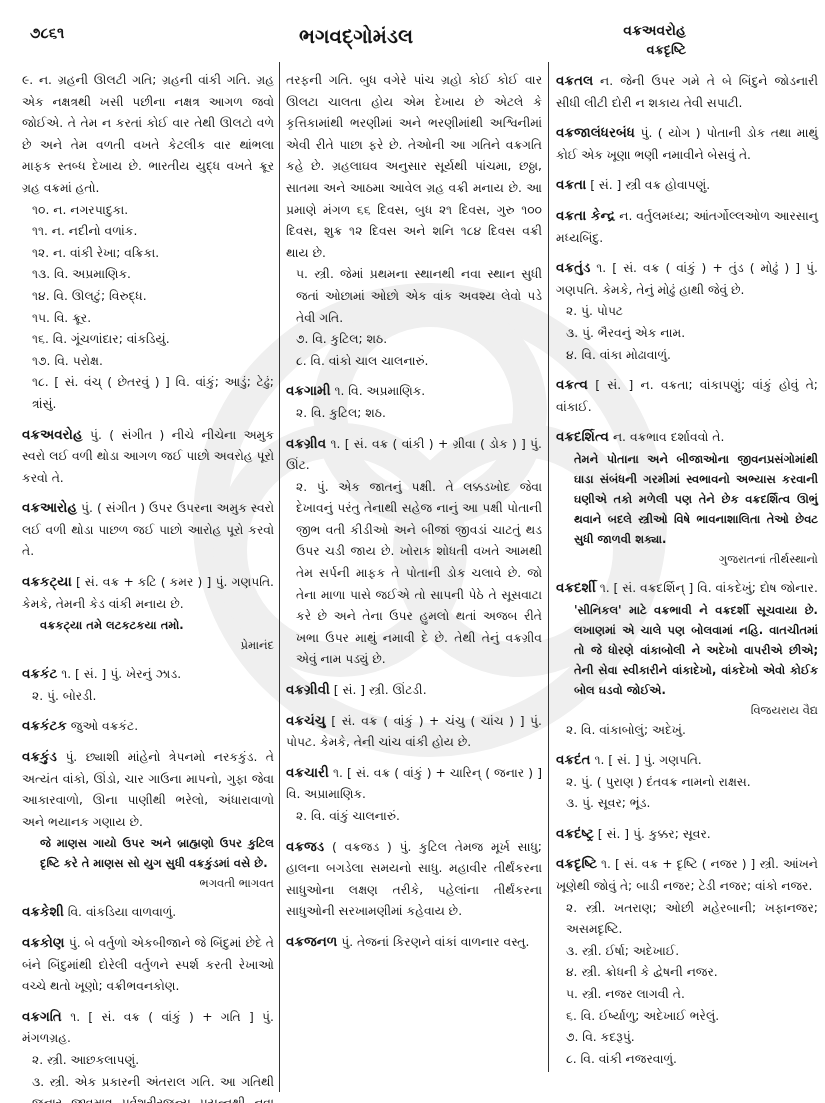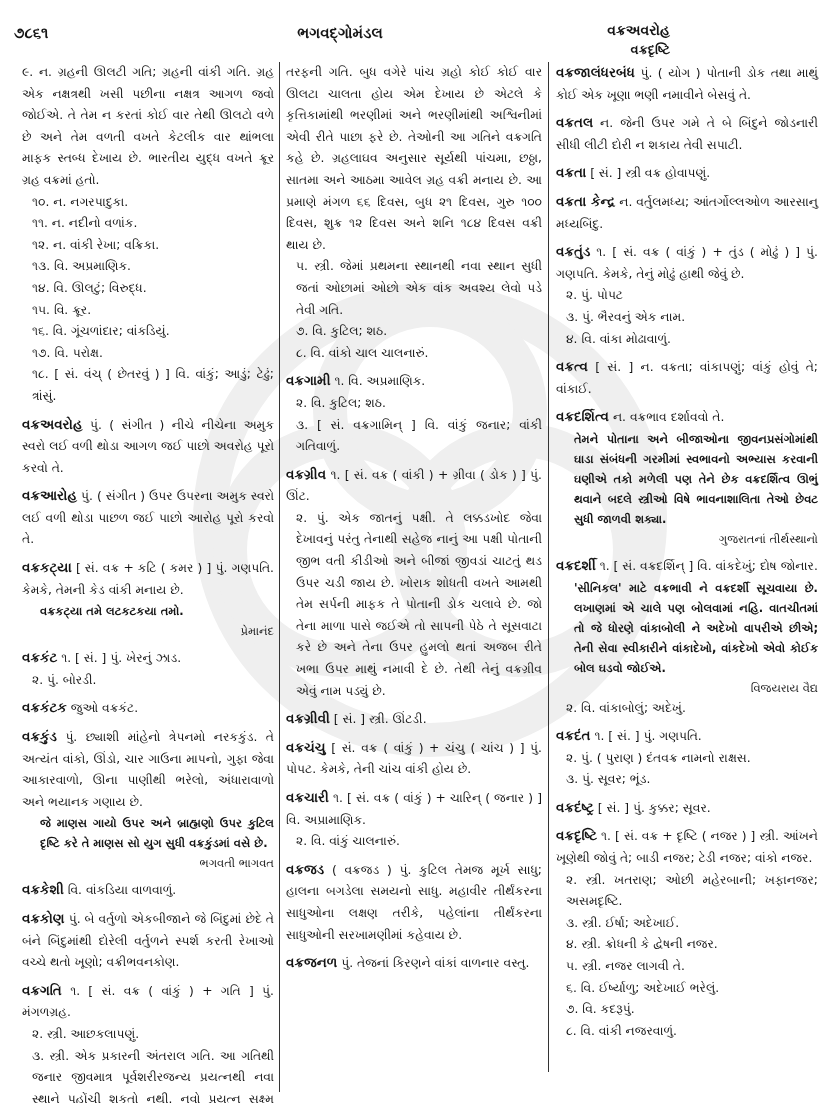--- a/index.html
+++ b/index.html
@@ -1,31 +1,31 @@
 <!DOCTYPE html>
 <html><head>
 <meta charset="utf-8">
 <style>
   html,body{margin:0;padding:0;}
   body{width:825px;height:1103px;background:#ffffff;color:#151515;font-family:"DejaVu Sans",sans-serif;position:relative;overflow:hidden;}
   .watermark{position:absolute;left:170px;top:220px;width:520px;height:620px;pointer-events:none;z-index:0;}
-  .header{position:absolute;top:0;left:0;width:680px;height:60px;z-index:1;}
+  .header{position:absolute;top:0;left:16px;width:680px;height:60px;z-index:1;}
   .pagenum{position:absolute;left:14px;top:24px;font-size:15px;font-weight:bold;}
-  .title{position:absolute;left:0;right:0;top:24px;text-align:center;font-size:15px;font-weight:bold;}
+  .title{position:absolute;left:0;right:0;top:24px;text-align:center;font-size:20px;font-weight:bold;}
   .guide1{position:absolute;right:10px;top:22px;font-size:14px;font-weight:bold;}
   .guide2{position:absolute;right:10px;top:42px;font-size:13px;font-weight:bold;}
   .cols{position:absolute;top:62px;left:0;width:825px;height:1035px;z-index:1;}
   .col{position:absolute;top:0;bottom:0;font-size:12.3px;line-height:21.6px;}
   .col1{left:22px;width:252px;}
   .col2{left:286px;width:256px;}
   .col3{left:556px;width:262px;}
   .divider{position:absolute;top:62px;width:1px;background:#333;z-index:1;}
   .d1{left:279px;height:1030px;}
   .d2{left:548px;height:1010px;}
-  .entry{margin:0 0 6px 0;text-align:justify;}
+  .entry{margin:8px 0 6px 0;text-align:justify;}
   .hw{font-weight:bold;font-size:13.5px;}
   .sense{display:block;padding-left:10px;text-indent:0;}
   .sense.first{padding-left:0;}
   .quote{display:block;padding-left:18px;font-size:11.5px;line-height:20px;font-weight:bold;}
   .qsrc{display:block;text-align:right;font-size:11.5px;line-height:20px;}
 </style>
 </head>
 <body>
 
 <svg class="watermark" viewBox="0 0 520 620">
@@ -71,31 +71,31 @@
       <div class="entry"><span class="hw">વક્રકોણ</span> <span>પું. બે વર્તુળો એકબીજાને જે બિંદુમાં છેદે તે બંને બિંદુમાંથી દોરેલી વર્તુળને સ્પર્શ કરતી રેખાઓ વચ્ચે થતો ખૂણો; વક્રીભવનકોણ.</span></div>
       <div class="entry"><span class="hw">વક્રગતિ</span> <span>૧. [ સં. વક્ર ( વાંકું ) + ગતિ ] પું. મંગળગ્રહ.</span><span class="sense">૨. સ્ત્રી. આછકલાપણું.</span><span class="sense">૩. સ્ત્રી. એક પ્રકારની અંતરાલ ગતિ. આ ગતિથી જનાર જીવમાત્ર પૂર્વશરીરજન્ય પ્રયત્નથી નવા સ્થાને પહોંચી શકતો નથી. નવો પ્રયત્ન સૂક્ષ્મ શરીરથી જ સાધ્ય છે.</span></div>
     </div>
   <div class="col col2">
       <div class="entry">
         <span class="sense first">તરફની ગતિ. બુધ વગેરે પાંચ ગ્રહો કોઈ કોઈ વાર ઊલટા ચાલતા હોય એમ દેખાય છે એટલે કે કૃત્તિકામાંથી ભરણીમાં અને ભરણીમાંથી અશ્વિનીમાં એવી રીતે પાછા ફરે છે. તેઓની આ ગતિને વક્રગતિ કહે છે. ગ્રહલાઘવ અનુસાર સૂર્યથી પાંચમા, છઠ્ઠા, સાતમા અને આઠમા આવેલ ગ્રહ વક્રી મનાય છે. આ પ્રમાણે મંગળ ૬૬ દિવસ, બુધ ૨૧ દિવસ, ગુરુ ૧૦૦ દિવસ, શુક્ર ૧૨ દિવસ અને શનિ ૧૮૪ દિવસ વક્રી થાય છે.</span>
         <span class="sense">૫. સ્ત્રી. જેમાં પ્રથમના સ્થાનથી નવા સ્થાન સુધી જતાં ઓછામાં ઓછો એક વાંક અવશ્ય લેવો પડે તેવી ગતિ.</span>
         <span class="sense">૭. વિ. કુટિલ; શઠ.</span>
         <span class="sense">૮. વિ. વાંકો ચાલ ચાલનારું.</span>
       </div>
-      <div class="entry"><span class="hw">વક્રગામી</span> <span>૧. વિ. અપ્રમાણિક.</span><span class="sense">૨. વિ. કુટિલ; શઠ.</span><span class="sense">૩. [ સં. વક્રગામિન્ ] વિ. વાંકું જનાર; વાંકી ગતિવાળું.</span></div>
+      <div class="entry"><span class="hw">વક્રગામી</span> <span>૧. વિ. અપ્રમાણિક.</span><span class="sense">૨. વિ. કુટિલ; શઠ.</span></div>
       <div class="entry"><span class="hw">વક્રગ્રીવ</span> <span>૧. [ સં. વક્ર ( વાંકી ) + ગ્રીવા ( ડોક ) ] પું. ઊંટ.</span><span class="sense">૨. પું. એક જાતનું પક્ષી. તે લક્કડખોદ જેવા દેખાવનું પરંતુ તેનાથી સહેજ નાનું આ પક્ષી પોતાની જીભ વતી કીડીઓ અને બીજાં જીવડાં ચાટતું થડ ઉપર ચડી જાય છે. ખોરાક શોધતી વખતે આમથી તેમ સર્પની માફક તે પોતાની ડોક ચલાવે છે. જો તેના માળા પાસે જઈએ તો સાપની પેઠે તે સૂસવાટા કરે છે અને તેના ઉપર હુમલો થતાં અજબ રીતે ખભા ઉપર માથું નમાવી દે છે. તેથી તેનું વક્રગ્રીવ એવું નામ પડ્યું છે.</span></div>
       <div class="entry"><span class="hw">વક્રગ્રીવી</span> <span>[ સં. ] સ્ત્રી. ઊંટડી.</span></div>
       <div class="entry"><span class="hw">વક્રચંચુ</span> <span>[ સં. વક્ર ( વાંકું ) + ચંચુ ( ચાંચ ) ] પું. પોપટ. કેમકે, તેની ચાંચ વાંકી હોય છે.</span></div>
       <div class="entry"><span class="hw">વક્રચારી</span> <span>૧. [ સં. વક્ર ( વાંકું ) + ચારિન્ ( જનાર ) ] વિ. અપ્રામાણિક.</span><span class="sense">૨. વિ. વાંકું ચાલનારું.</span></div>
       <div class="entry"><span class="hw">વક્રજડ</span> <span>( વક્રજડ ) પું. કુટિલ તેમજ મૂર્ખ સાધુ; હાલના બગડેલા સમયનો સાધુ. મહાવીર તીર્થંકરના સાધુઓના લક્ષણ તરીકે, પહેલાંના તીર્થંકરના સાધુઓની સરખામણીમાં કહેવાય છે.</span></div>
       <div class="entry"><span class="hw">વક્રજનળ</span> <span>પું. તેજનાં કિરણને વાંકાં વાળનાર વસ્તુ.</span></div>
     </div>
   <div class="col col3">
+      <div class="entry"><span class="hw">વક્રતલ</span> <span>ન. જેની ઉપર ગમે તે બે બિંદુને જોડનારી સીધી લીટી દોરી ન શકાય તેવી સપાટી.</span></div>
       <div class="entry"><span class="hw">વક્રજાલંધરબંધ</span> <span>પું. ( યોગ ) પોતાની ડોક તથા માથું કોઈ એક ખૂણા ભણી નમાવીને બેસવું તે.</span></div>
-      <div class="entry"><span class="hw">વક્રતલ</span> <span>ન. જેની ઉપર ગમે તે બે બિંદુને જોડનારી સીધી લીટી દોરી ન શકાય તેવી સપાટી.</span></div>
       <div class="entry"><span class="hw">વક્રતા</span> <span>[ સં. ] સ્ત્રી વક્ર હોવાપણું.</span></div>
       <div class="entry"><span class="hw">વક્રતા કેન્દ્ર</span> <span>ન. વર્તુલમધ્ય; આંતર્ગોલ્લઓળ આરસાનુ મધ્યબિંદુ.</span></div>
       <div class="entry"><span class="hw">વક્રતુંડ</span> <span>૧. [ સં. વક્ર ( વાંકું ) + તુંડ ( મોઢું ) ] પું. ગણપતિ. કેમકે, તેનું મોઢું હાથી જેવું છે.</span><span class="sense">૨. પું. પોપટ</span><span class="sense">૩. પું. ભૈરવનું એક નામ.</span><span class="sense">૪. વિ. વાંકા મોઢાવાળું.</span></div>
       <div class="entry"><span class="hw">વક્રત્વ</span> <span>[ સં. ] ન. વક્રતા; વાંકાપણું; વાંકું હોવું તે; વાંકાઈ.</span></div>
       <div class="entry"><span class="hw">વક્રદર્શિત્વ</span> <span>ન. વક્રભાવ દર્શાવવો તે.</span><span class="quote">તેમને પોતાના અને બીજાઓના જીવનપ્રસંગોમાંથી ઘાડા સંબંધની ગરમીમાં સ્વભાવનો અભ્યાસ કરવાની ઘણીએ તકો મળેલી પણ તેને છેક વક્રદર્શિત્વ ઊભું થવાને બદલે સ્ત્રીઓ વિષે ભાવનાશાલિતા તેઓ છેવટ સુધી જાળવી શક્યા.</span><span class="qsrc">ગુજરાતનાં તીર્થસ્થાનો</span></div>
       <div class="entry"><span class="hw">વક્રદર્શી</span> <span>૧. [ સં. વક્રદર્શિન્ ] વિ. વાંકદેખું; દોષ જોનાર.</span><span class="quote">'સીનિકલ' માટે વક્રભાવી ને વક્રદર્શી સૂચવાયા છે. લખાણમાં એ ચાલે પણ બોલવામાં નહિ. વાતચીતમાં તો જે ધોરણે વાંકાબોલી ને અદેખો વાપરીએ છીએ; તેની સેવા સ્વીકારીને વાંકાદેખો, વાંકદેખો એવો કોઈક બોલ ઘડવો જોઈએ.</span><span class="qsrc">વિજયરાય વૈદ્ય</span><span class="sense">૨. વિ. વાંકાબોલું; અદેખું.</span></div>
       <div class="entry"><span class="hw">વક્રદંત</span> <span>૧. [ સં. ] પું. ગણપતિ.</span><span class="sense">૨. પું. ( પુરાણ ) દંતવક્ર નામનો રાક્ષસ.</span><span class="sense">૩. પું. સૂવર; ભૂંડ.</span></div>
       <div class="entry"><span class="hw">વક્રદંષ્ટ્ર</span> <span>[ સં. ] પું. કુક્કર; સૂવર.</span></div>
       <div class="entry"><span class="hw">વક્રદૃષ્ટિ</span> <span>૧. [ સં. વક્ર + દૃષ્ટિ ( નજર ) ] સ્ત્રી. આંખને ખૂણેથી જોવું તે; બાડી નજર; ટેડી નજર; વાંકો નજર.</span><span class="sense">૨. સ્ત્રી. ખતરાણ; ઓછી મહેરબાની; ખફાનજર; અસમદૃષ્ટિ.</span><span class="sense">૩. સ્ત્રી. ઈર્ષા; અદેખાઈ.</span><span class="sense">૪. સ્ત્રી. ક્રોધની કે દ્વેષની નજર.</span><span class="sense">૫. સ્ત્રી. નજર લાગવી તે.</span><span class="sense">૬. વિ. ઈર્ષ્યાળુ; અદેખાઈ ભરેલું.</span><span class="sense">૭. વિ. કદરૂપું.</span><span class="sense">૮. વિ. વાંકી નજરવાળું.</span></div>
     </div>

